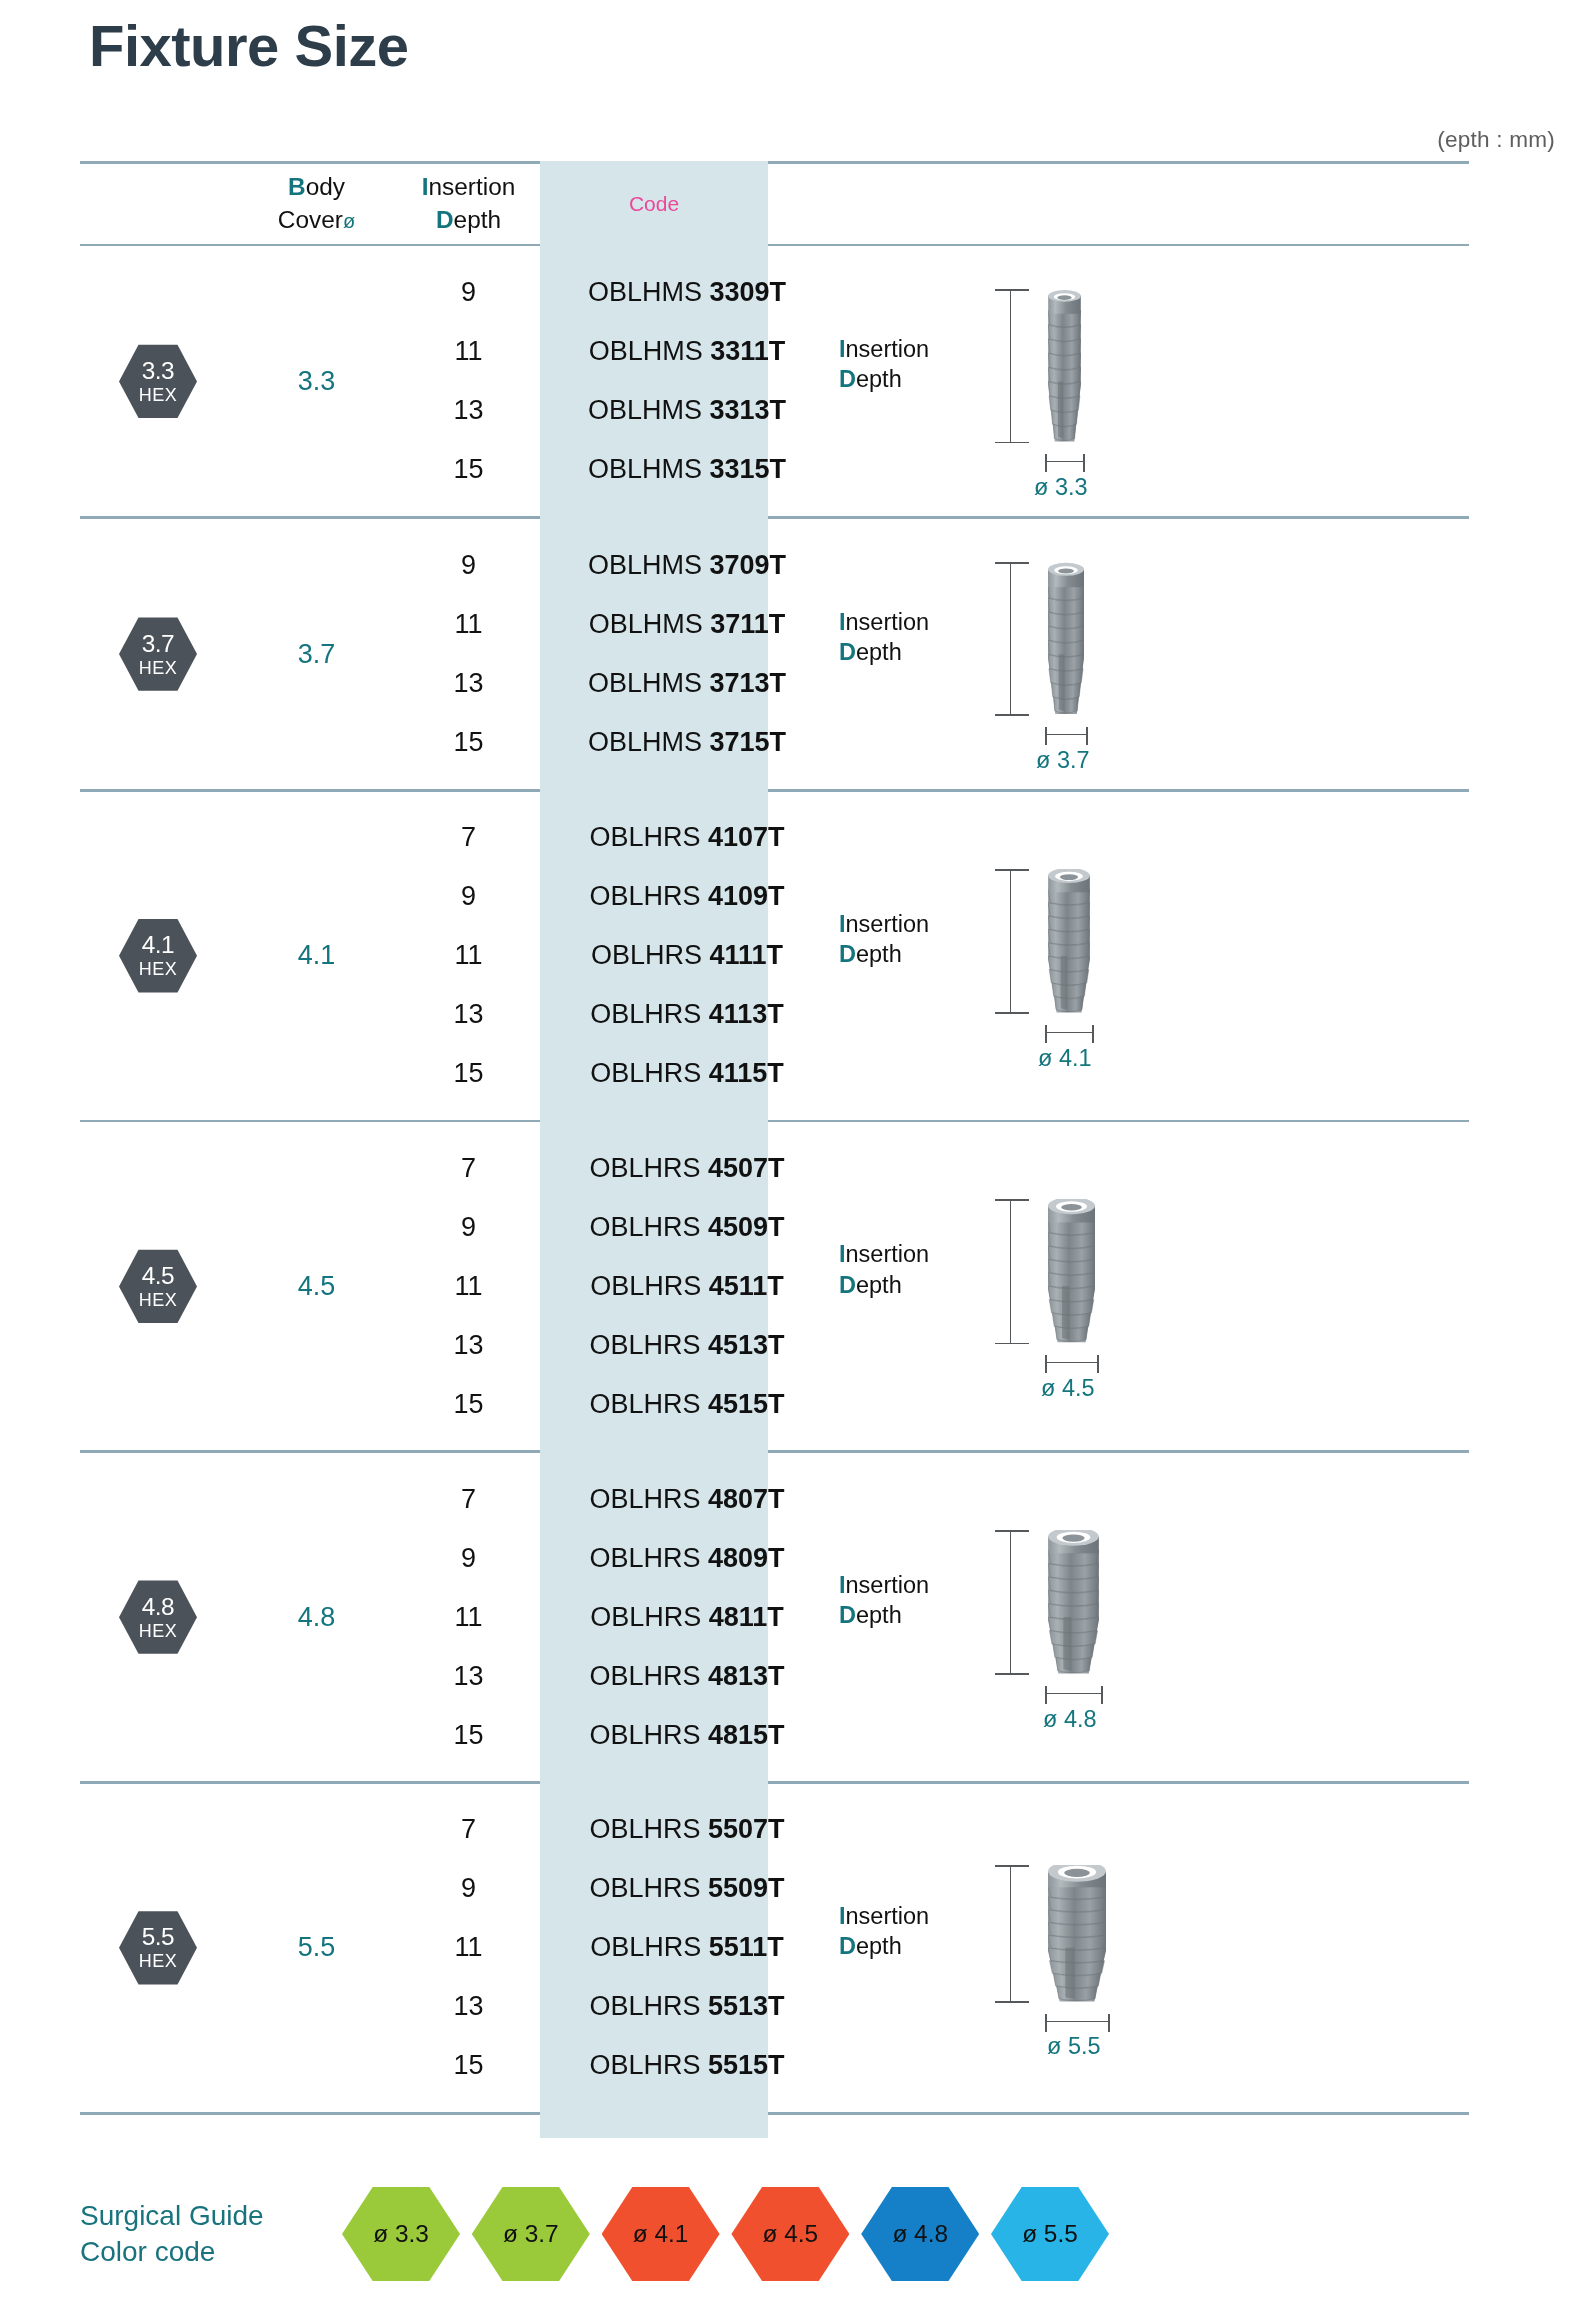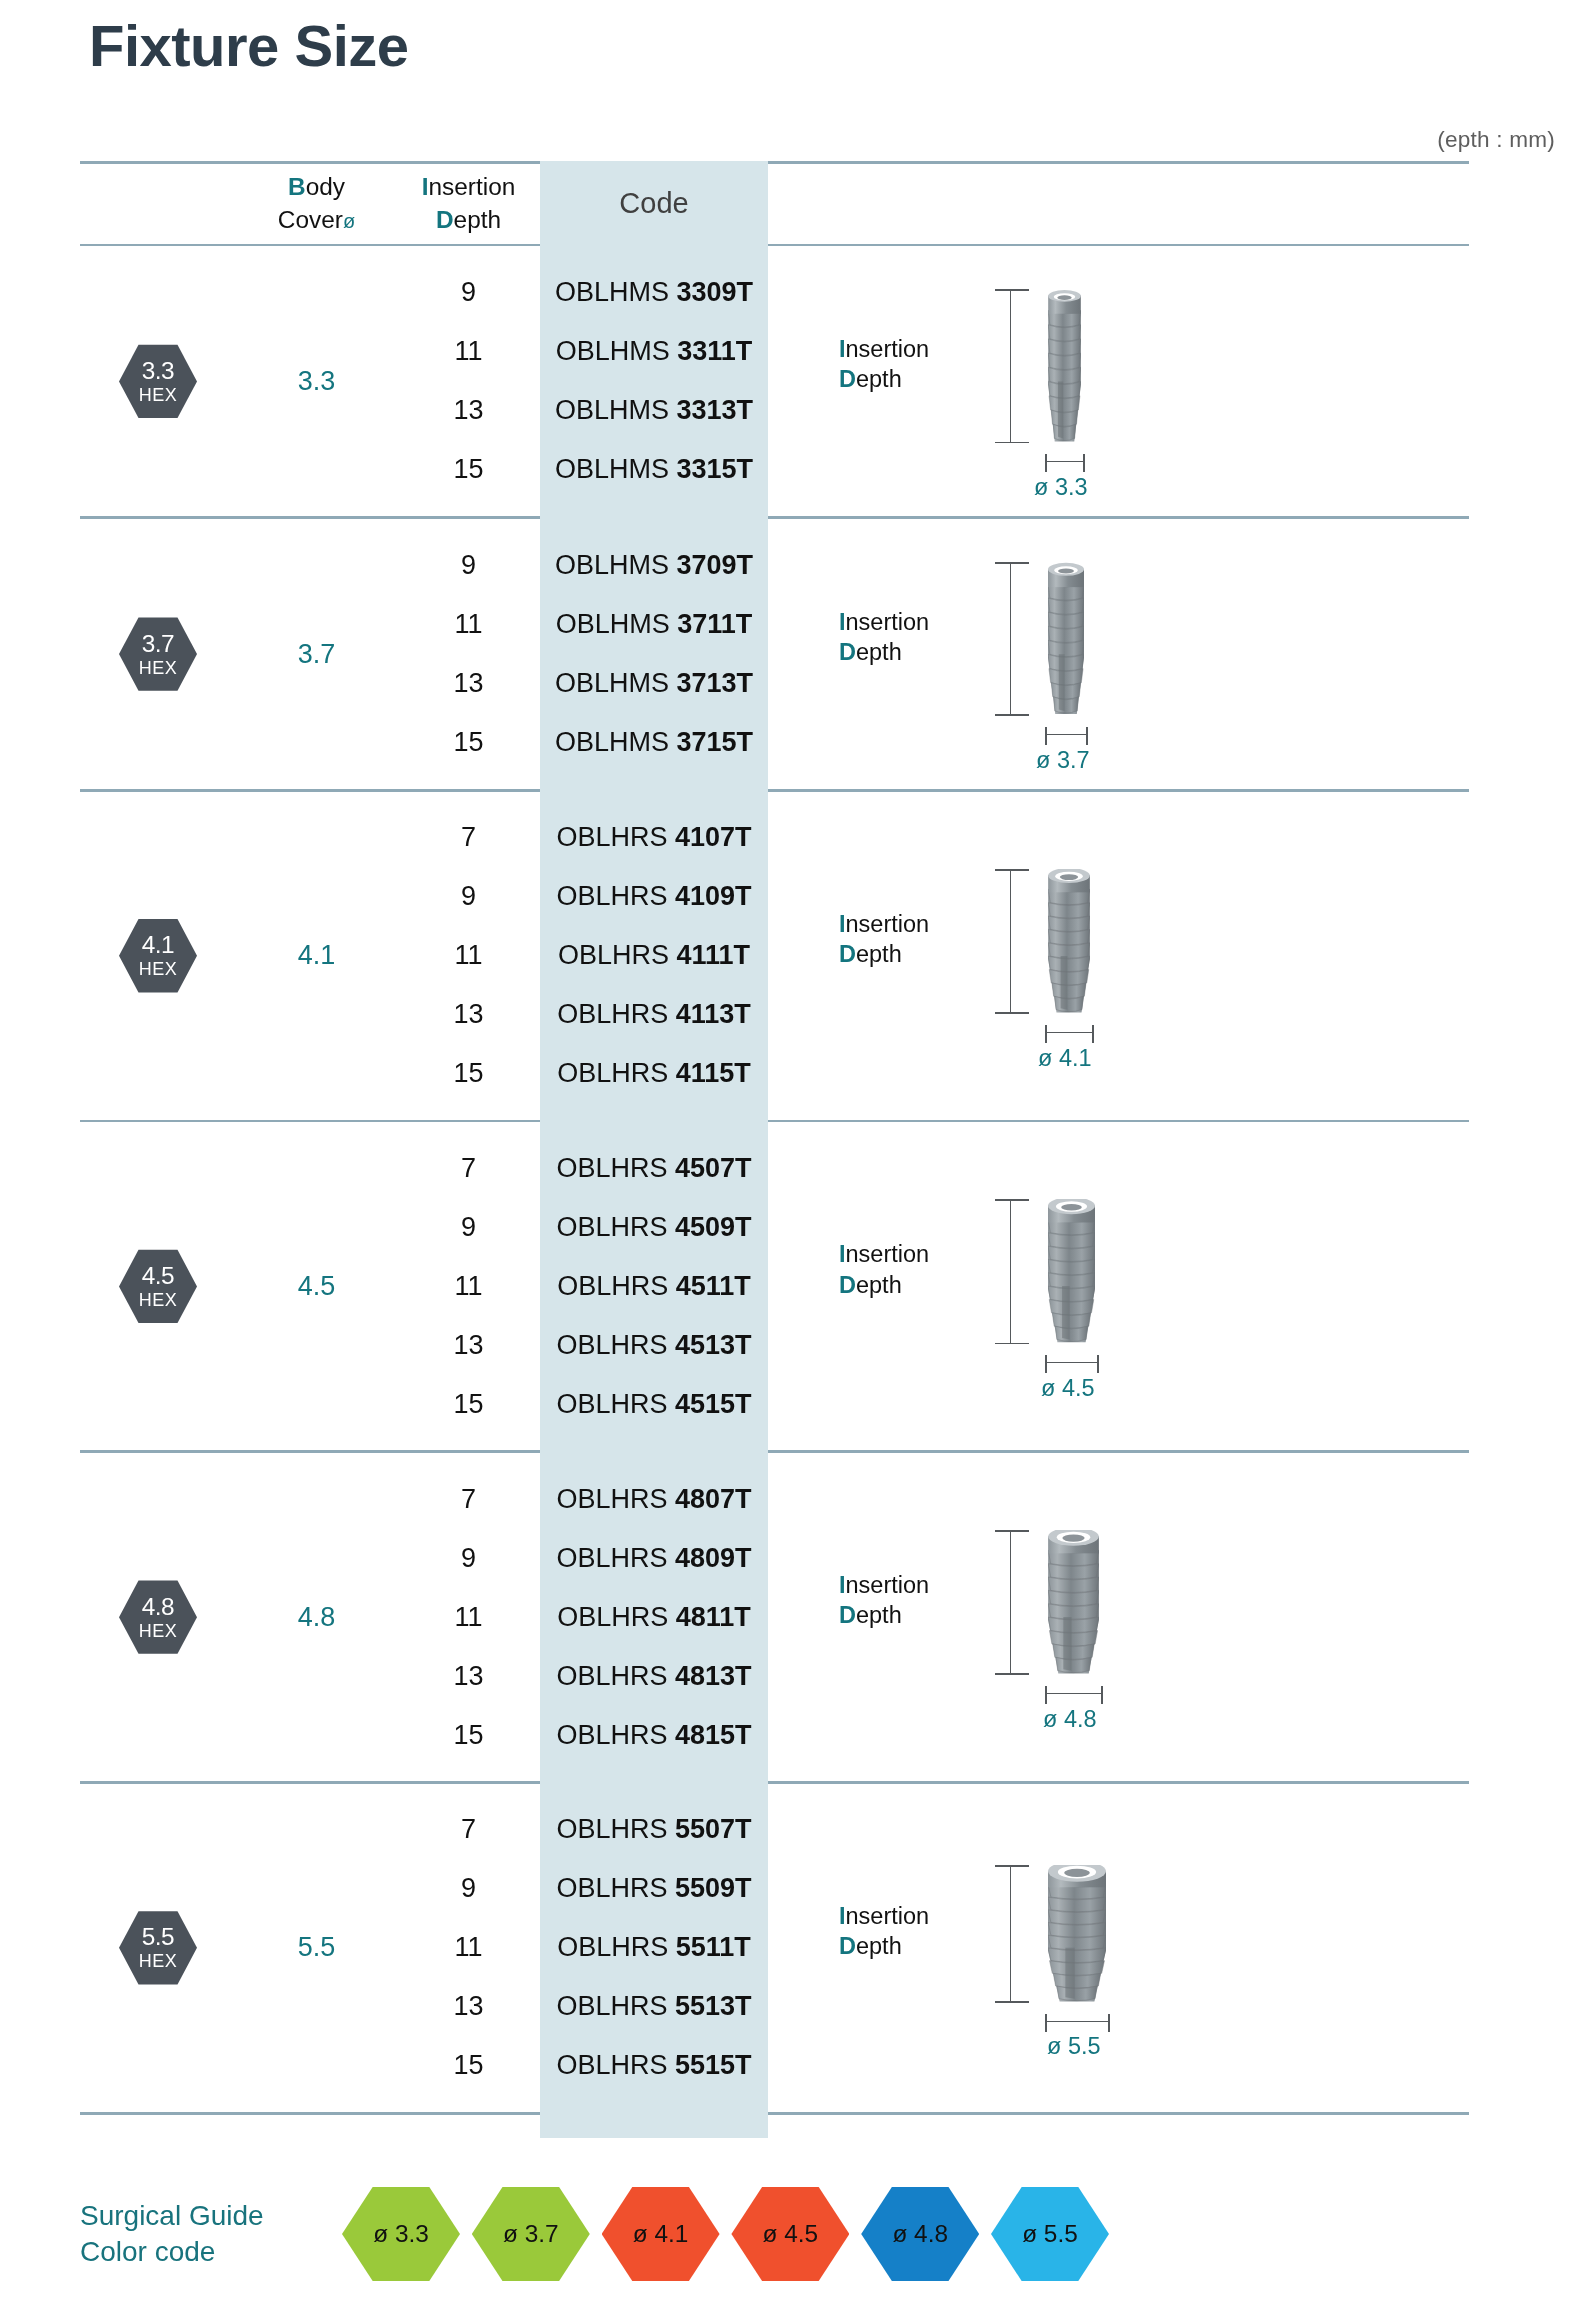--- a/index.html
+++ b/index.html
@@ -79,22 +79,22 @@
     line-height: 1.32;
     color: #111;
     text-align: left;
     display: inline-block;
   }
   .hdr-2line .k { color: #14757f; font-weight: bold; }
   .hdr-body-wrap { text-align: center; }
   .hdr-body-wrap .hdr-2line { text-align: center; }
   .hdr-dia { color: #14757f; font-size: 20px; }
   .hdr-code {
-    font-size: 29px;
-    color: #404040;
+    font-size: 21px;
+    color: #ec4899;
   }
 
   
   .section {
     position: relative;
     display: flex;
     align-items: stretch;
     z-index: 2;
   }
   .sec-badge {
@@ -125,20 +125,21 @@
     text-align: center;
     font-size: 27px;
     color: #111;
   }
   .row .code {
     width: 228px; flex: 0 0 228px;
     text-align: center;
     font-size: 27px;
     color: #111;
     white-space: nowrap;
+    margin-left: 33px;
   }
   .row .code b { font-weight: bold; }
 
   
   .hexbadge {
     position: relative;
     width: 78px;
     height: 78px;
     background: #4b525a;
     clip-path: polygon(25% 3%, 75% 3%, 100% 50%, 75% 97%, 25% 97%, 0% 50%);

